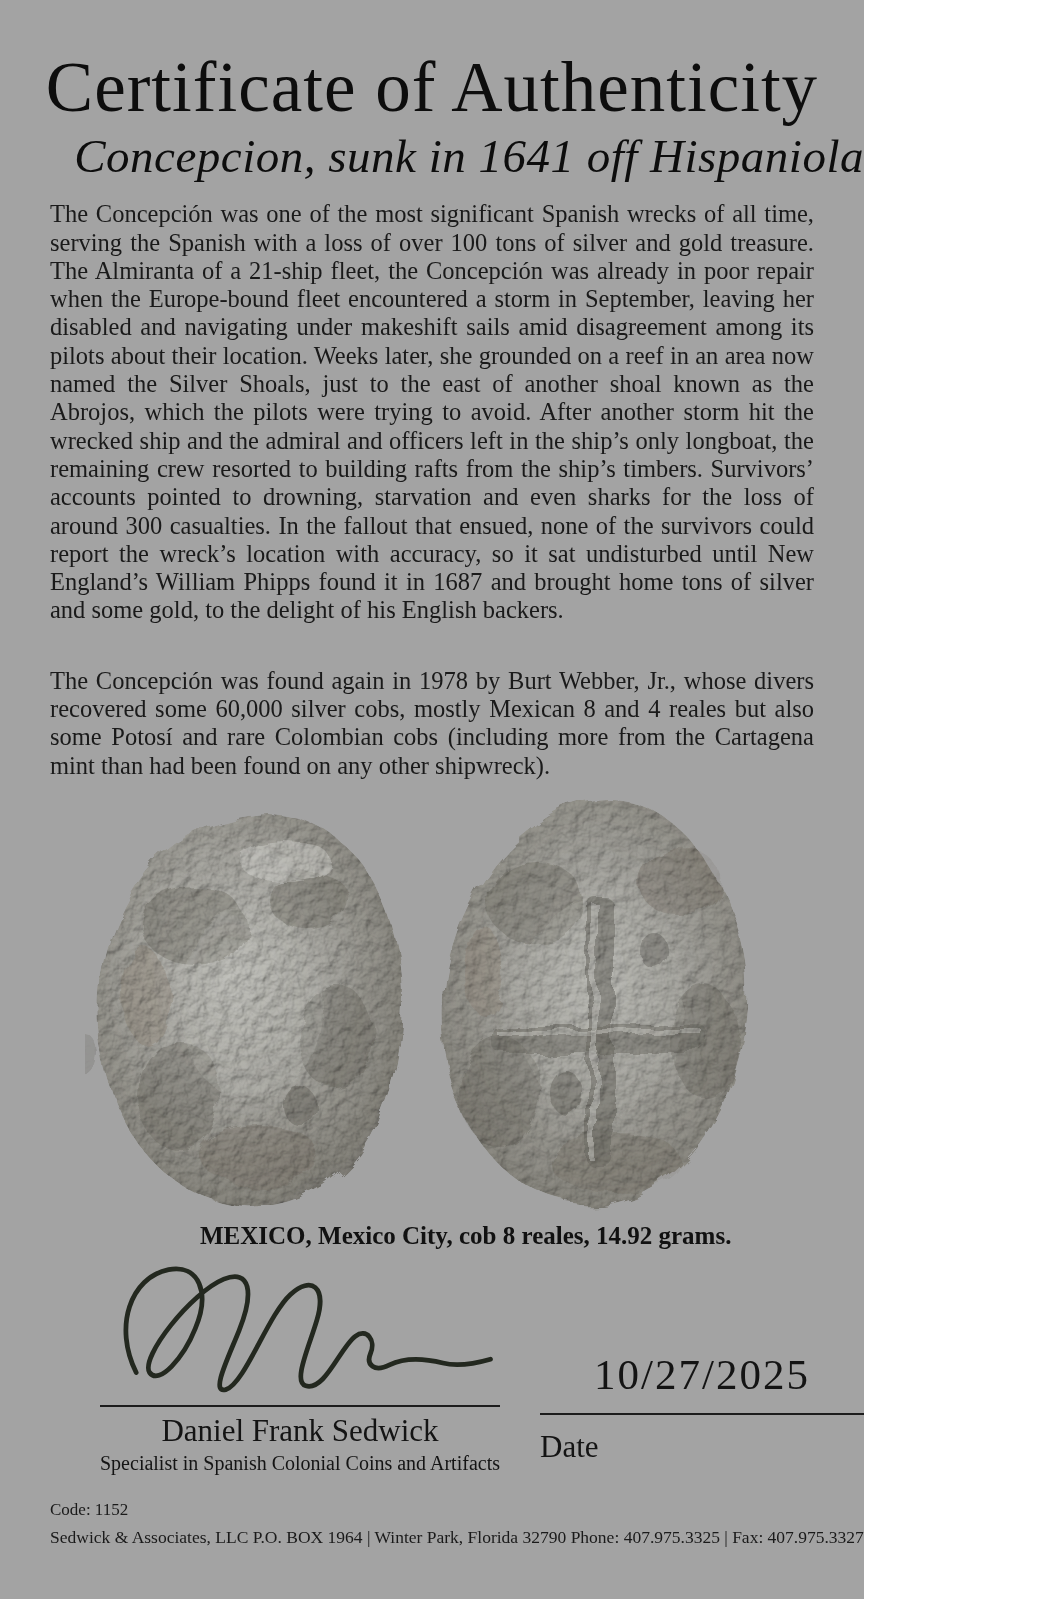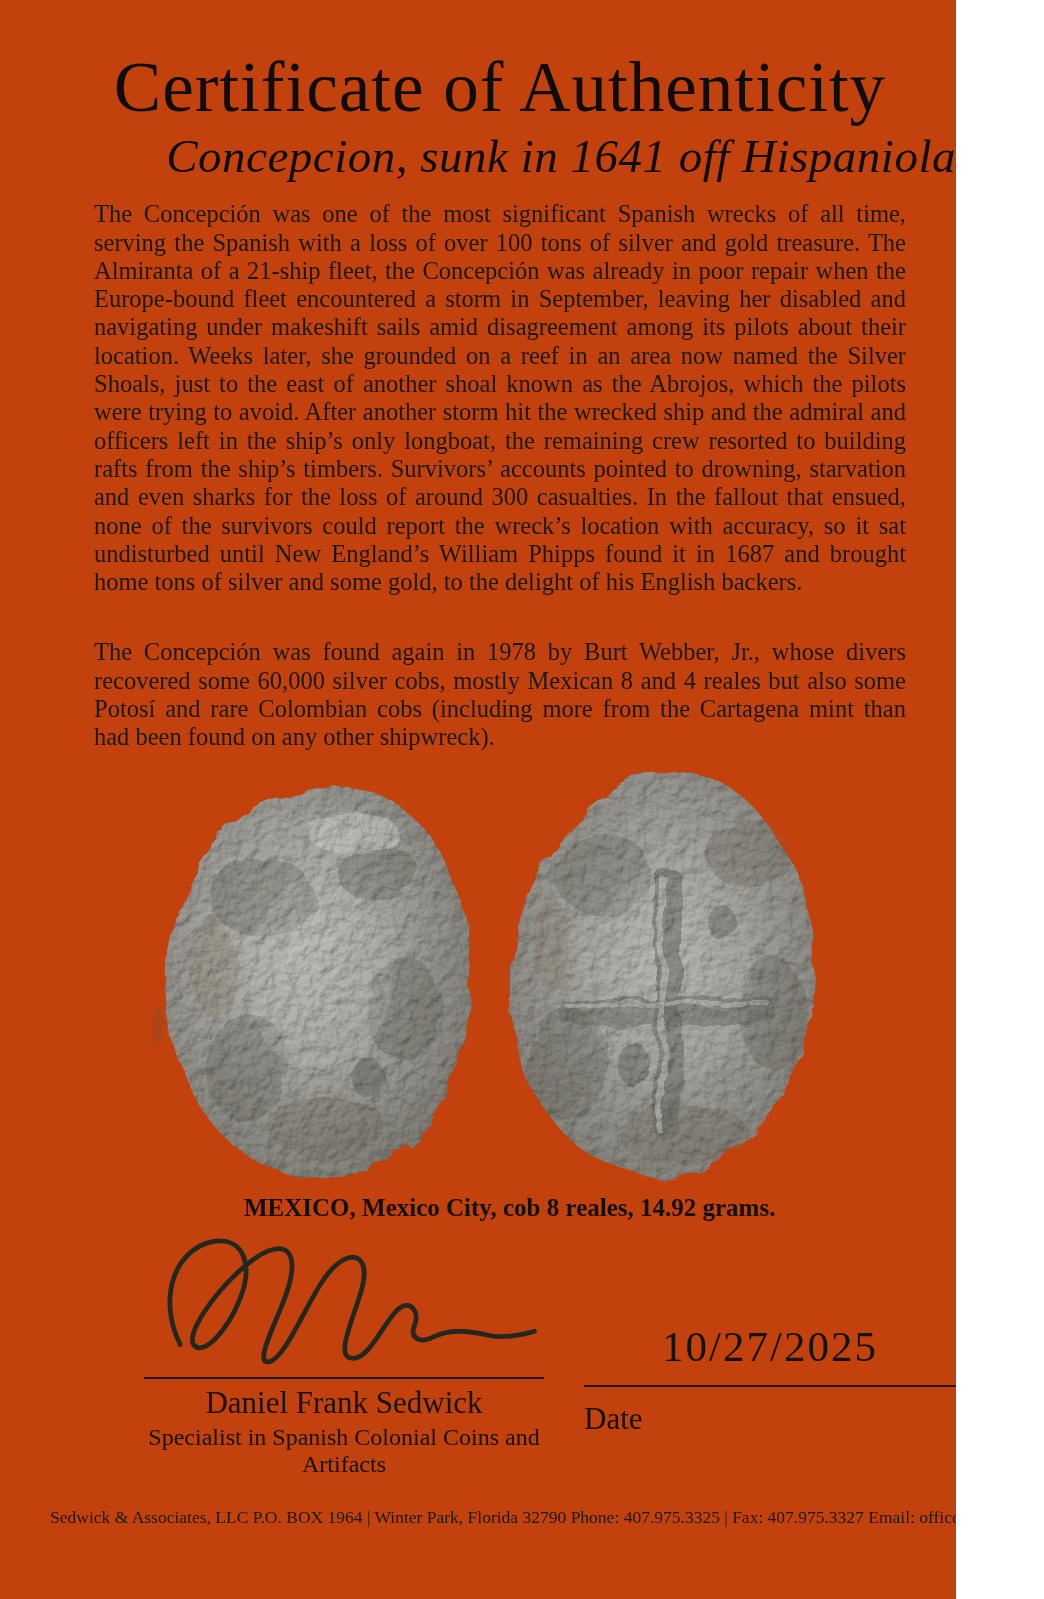--- a/index.html
+++ b/index.html
@@ -1,18 +1,18 @@
 <!DOCTYPE html>
 <html><head>
 <meta charset="utf-8">
 <style>
   * { margin:0; padding:0; box-sizing:border-box; }
   html,body { background:#ffffff; }
   body { width:1044px; font-family:"Liberation Serif", serif; color:#161616; }
-  .page { position:relative; width:956px; height:1599px; background:#c2410c; overflow:hidden;padding-left:44px; }
+  .page { position:relative; width:864px; height:1599px; background:#a3a3a3; overflow:hidden; }
 
   .cert-title {
     margin-top:44px; text-align:center;
     font-family:"Liberation Serif", serif; font-weight:normal;
     font-size:71px; line-height:1.22; letter-spacing:1px; color:#0d0d0d;
   }
   .cert-subtitle {
     text-align:right; font-style:italic; font-weight:normal;
     font-size:47px; line-height:1.1; letter-spacing:0.5px; color:#0d0d0d;
     margin-top:0;
@@ -38,21 +38,21 @@
   }
 
   .sig-row { margin-top:10px; display:flex; padding-left:100px; }
   .sig-col { width:405px; display:flex; flex-direction:column; }
   .date-col { width:390px; margin-left:40px; display:flex; flex-direction:column;gap:8px; }
   .sig-area { height:145px; display:flex; align-items:flex-end; justify-content:center; }
   .date-area { height:145px; display:flex; align-items:flex-end; justify-content:center;
     font-size:43px; letter-spacing:2px; color:#141414; padding-bottom:6px; }
   .sig-line { border-top:2px solid #1c1c1c; }
   .sig-name { text-align:center; font-size:31px; margin-top:6px; color:#141414; }
-  .sig-title { text-align:center; font-size:24px; margin-top:3px; color:#141414; }
+  .sig-title { text-align:center; font-size:20px; margin-top:3px; color:#141414; }
   .date-label { font-size:31px; margin-top:6px; color:#141414; }
 
   .footer { position:absolute; left:50px; right:40px; top:1500px; }
   .footer-code { font-size:17px; color:#1a1a1a; }
   .footer-address { font-size:17.5px; color:#1a1a1a; margin-top:7px; white-space:nowrap; }
 </style>
 </head>
 <body>
 
 <div class="page">
@@ -162,16 +162,17 @@
       <div class="sig-title">Specialist in Spanish Colonial Coins and Artifacts</div>
     </div>
     <div class="date-col">
       <div class="date-area">10/27/2025</div>
       <div class="sig-line"></div>
       <div class="date-label">Date</div>
     </div>
   </div>
 
   <div class="footer">
+    <div class="footer-code">Code: 1152</div>
     <div class="footer-address">Sedwick &amp; Associates, LLC P.O. BOX 1964 | Winter Park, Florida 32790 Phone: 407.975.3325 | Fax: 407.975.3327 Email: office@sedwickcoins.com</div>
   </div>
 
 </div>
 
 </body></html>

